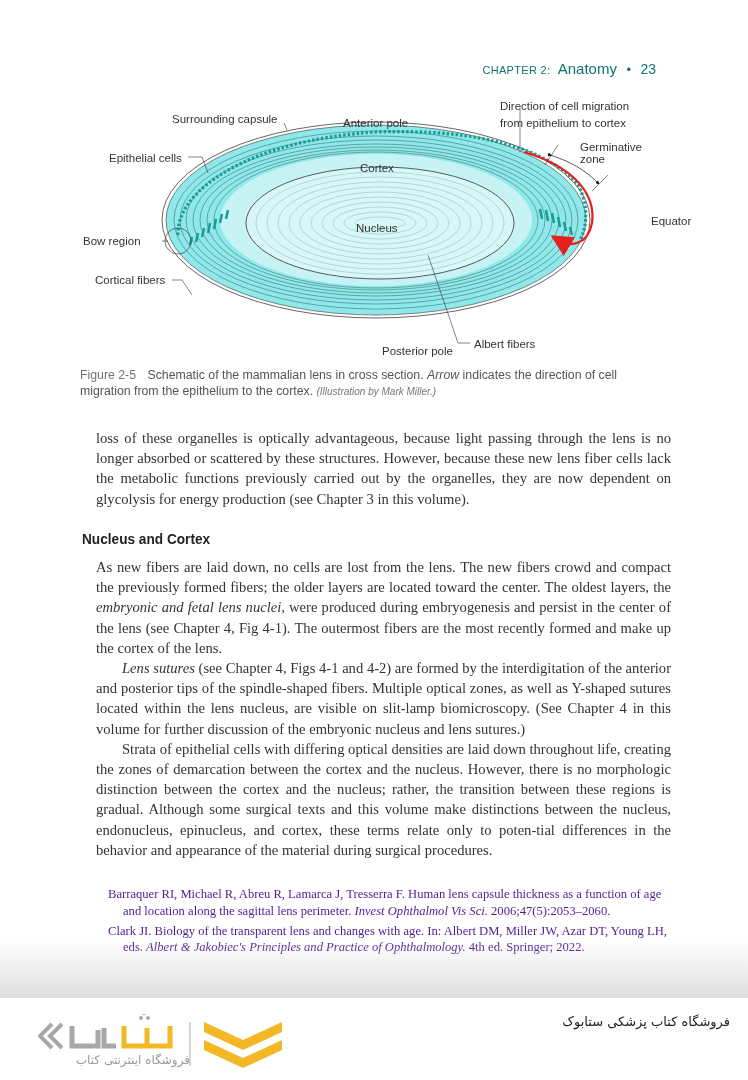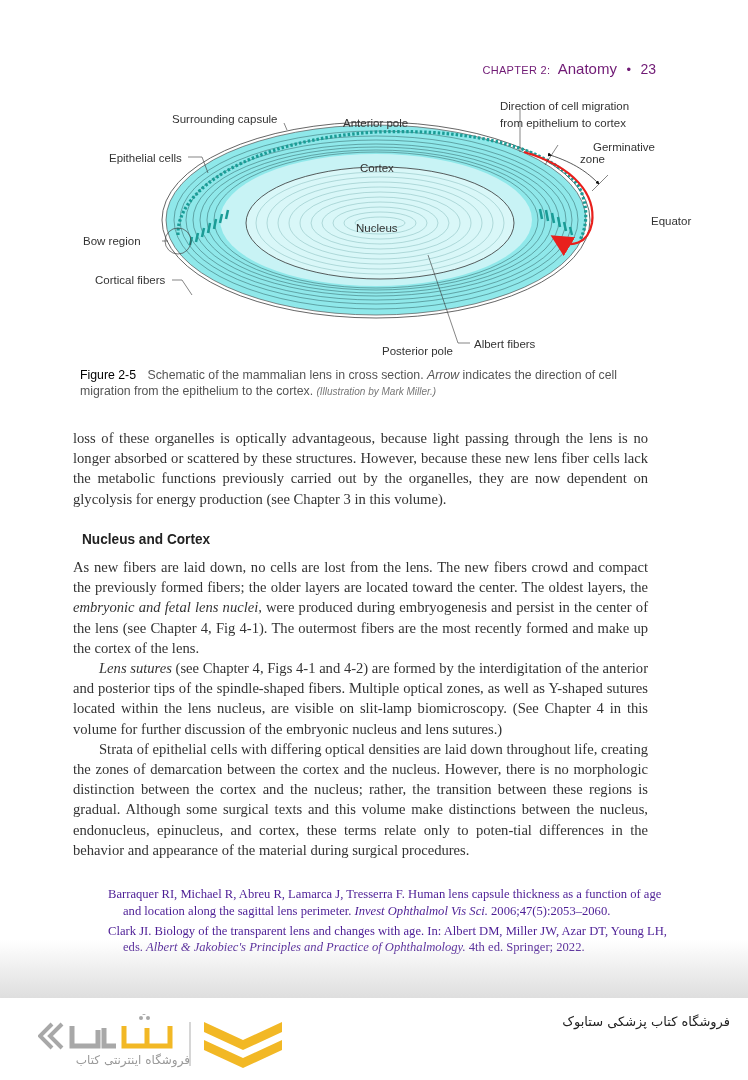--- a/index.html
+++ b/index.html
@@ -1,31 +1,31 @@
 <!DOCTYPE html>
 <html><head>
 <meta charset="utf-8">
 <style>
   html, body { margin:0; padding:0; }
   body { width:748px; height:1080px; background:#ffffff; position:relative; overflow:hidden; color:#2a2a2a; }
-  .running-head { position:absolute; top:60px; right:92px; font-family:"Liberation Sans", sans-serif; color:#701a75; }
+  .running-head { position:absolute; top:60px; right:92px; font-family:"Liberation Sans", sans-serif; color:#0f766e; }
   .running-head .ch { font-size:11px; letter-spacing:0.3px; }
   .running-head .title { font-size:15px; margin-left:3px; }
   .running-head .bullet { font-size:13px; margin:0 5px; }
   .running-head .page { font-size:14px; }
 
   .figure { position:absolute; left:80px; top:95px; width:600px; height:270px; }
   .figure svg { position:absolute; left:0; top:0; }
   .lbl { position:absolute; font-family:"Liberation Sans", sans-serif; font-size:11.5px; color:#333; white-space:nowrap; line-height:13px; }
 
   .caption { position:absolute; left:80px; top:368px; width:580px; font-family:"Liberation Sans", sans-serif; font-size:12.3px; line-height:15.5px; color:#555; }
-  .caption .fig-num { color:#000000; font-weight:normal; margin-right:8px; }
+  .caption .fig-num { color:#737373; font-weight:normal; margin-right:8px; }
   .caption .credit { font-style:italic; font-size:10px; color:#777; }
 
-  .body-text { position:absolute; left:73px; width:575px; font-family:"Liberation Serif", serif; font-size:14.6px; line-height:20.2px; color:#333; text-align:justify; }
+  .body-text { position:absolute; left:96px; width:575px; font-family:"Liberation Serif", serif; font-size:14.6px; line-height:20.2px; color:#333; text-align:justify; }
   .body-text p { margin:0; }
   .body-text .indent { text-indent:26px; }
   .section-heading { position:absolute; left:82px; top:530px; font-family:"Liberation Sans", sans-serif; font-weight:bold; font-size:15.5px; color:#222; transform:scaleX(0.88); transform-origin:left; }
 
   .refs { position:absolute; left:108px; top:886px; width:560px; font-family:"Liberation Serif", serif; font-size:12.6px; line-height:16.8px; color:#4c1d95; }
   .refs .ref { padding-left:15px; text-indent:-15px; margin-bottom:3px; }
   .fade { position:absolute; left:0; top:940px; width:748px; height:60px; background:linear-gradient(to bottom, rgba(220,220,220,0), rgba(215,215,215,0.85)); pointer-events:none; }
 
   .footer { position:absolute; left:0; top:998px; width:748px; height:82px; background:#fff; }
   .logo { position:absolute; left:38px; top:16px; width:250px; height:60px; }
@@ -117,21 +117,21 @@
       <line x1="82" y1="146" x2="88" y2="146"></line>
       <path d="M92,185 L102,185 L112,200"></path>
       <path d="M390,248 L378,248 L348,160"></path>
       <line x1="440" y1="13" x2="440" y2="57"></line>
     </g>
   </svg>
   <div class="lbl" style="left:92px;top:18px;">Surrounding capsule</div>
   <div class="lbl" style="left:263px;top:22px;">Anterior pole</div>
   <div class="lbl" style="left:420px;top:5px;">Direction of cell migration</div>
   <div class="lbl" style="left:420px;top:22px;">from epithelium to cortex</div>
-  <div class="lbl" style="left:513px;top:46px;">Germinative</div>
+  <div class="lbl" style="left:500px;top:46px;">Germinative</div>
   <div class="lbl" style="left:500px;top:58px;">zone</div>
   <div class="lbl" style="left:29px;top:57px;">Epithelial cells</div>
   <div class="lbl" style="left:280px;top:67px;">Cortex</div>
   <div class="lbl" style="left:276px;top:127px;">Nucleus</div>
   <div class="lbl" style="left:532px;top:120px;margin-left:39px;">Equator</div>
   <div class="lbl" style="left:3px;top:140px;">Bow region</div>
   <div class="lbl" style="left:15px;top:179px;">Cortical fibers</div>
   <div class="lbl" style="left:394px;top:243px;">Albert fibers</div>
   <div class="lbl" style="left:260px;top:250px;margin-left:42px;">Posterior pole</div>
 </div>

